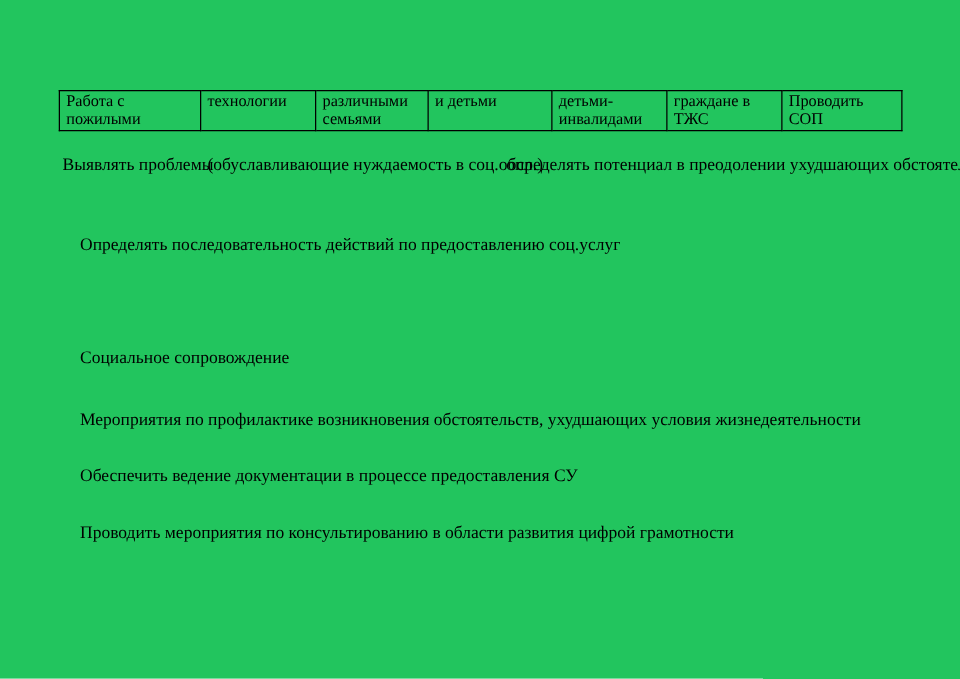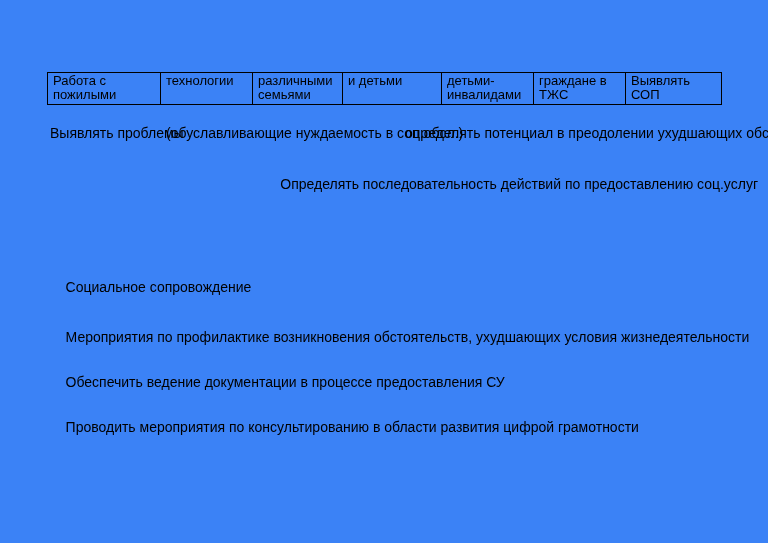--- a/index.html
+++ b/index.html
@@ -4,23 +4,23 @@
 <style>
   html, body {
     margin: 0;
     padding: 0;
     background: #ffffff;
   }
   .page {
     position: relative;
     width: 768px;
     height: 543px;
-    background: #3b82f6;
+    background: #22c55e;
     overflow: hidden;
-    font-family: Liberation Sans, sans-serif;
+    font-family: Liberation Serif, serif;
     color: #000000;
     font-size: 13px;
   }
   table.categories {
     position: absolute;
     left: 47px;
     top: 72px;
     width: 674px;
     border-collapse: collapse;
     table-layout: fixed;
@@ -52,21 +52,21 @@
   }
   .doc-line.segmented .seg {
     position: absolute;
     top: 0;
     white-space: nowrap;
   }
   .seg-pos-0 { left: 0px; }
   .seg-pos-1 { left: 116px; }
   .seg-pos-2 { left: 355px; }
   .line-pos-0 { top: 125px; }
-  .line-pos-1 { top: 160px; text-align: right; }
+  .line-pos-1 { top: 173px; }
   .line-pos-2 { top: 218px; }
   .line-pos-3 { top: 263px; }
   .line-pos-4 { top: 313px; }
   .line-pos-5 { top: 358px; }
   .line-pos-6 { top: 403px; }
 </style>
 </head>
 <body>
 
 <div class="page">
@@ -82,21 +82,21 @@
       <col style="width:96px">
     </colgroup>
     <tbody>
       <tr>
         <td>Работа с пожилыми</td>
         <td>технологии</td>
         <td>различными семьями</td>
         <td>и детьми</td>
         <td>детьми-инвалидами</td>
         <td>граждане в ТЖС</td>
-        <td>Выявлять  СОП</td>
+        <td>Проводить  СОП</td>
       </tr>
     </tbody>
   </table>
 
   <p class="doc-line segmented line-pos-0">
     <span class="seg seg-pos-0">Выявлять проблемы</span>
     <span class="seg seg-pos-1">(обуславливающие нуждаемость в соц.обсл.)</span>
     <span class="seg seg-pos-2">определять потенциал в преодолении ухудшающих обстоятельств</span>
   </p>
 

